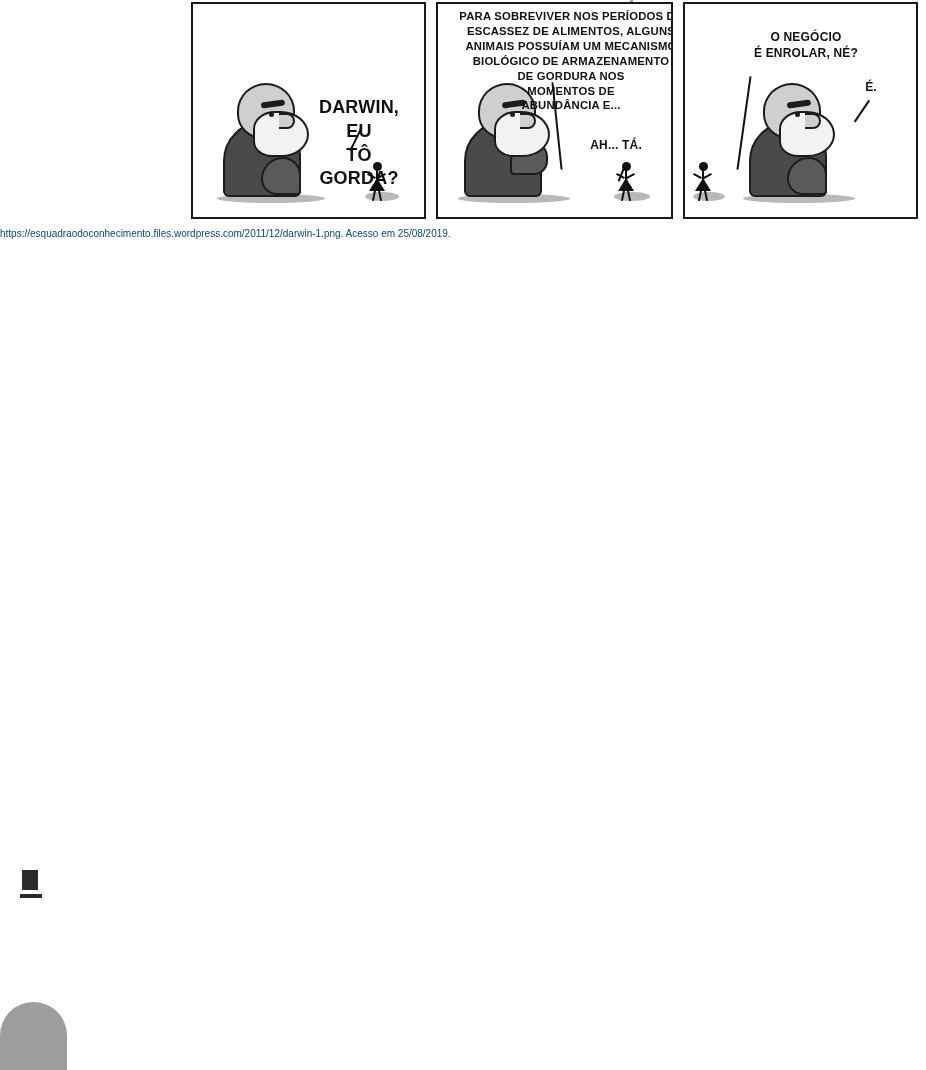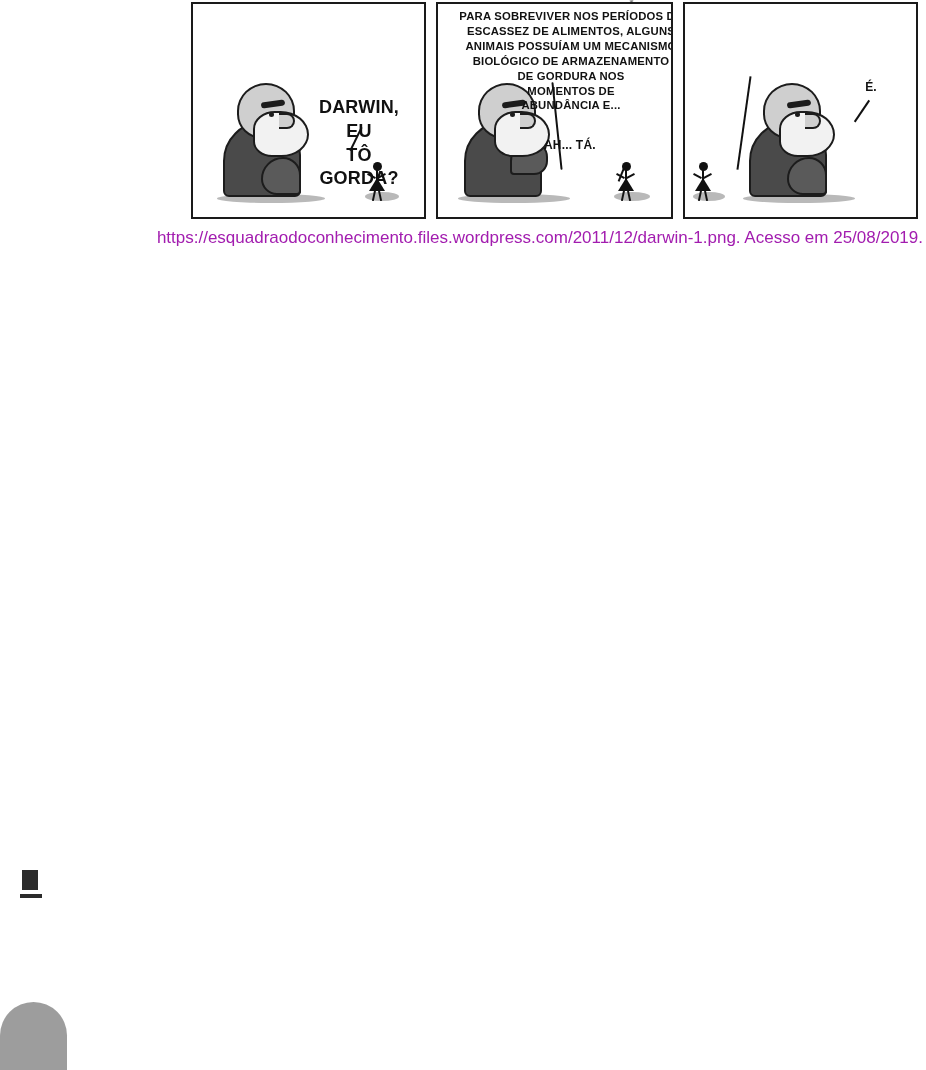--- a/index.html
+++ b/index.html
@@ -193,24 +193,24 @@
     font-size: 18px;
   }
   .sp-2 {
     left: 20px;
     top: 5px;
     width: 226px;
     text-align: center;
     font-size: 11.3px;
   }
   .sp-3 {
-    left: 106px;
+    left: 124px;
     top: 134px;
     width: 80px;
-    text-align: left;
+    text-align: right;
     font-size: 12px;
   }
   .sp-4 {
     left: 46px;
     top: 26px;
     width: 150px;
     text-align: center;
     font-size: 12px;
   }
   .sp-5 {
@@ -241,23 +241,22 @@
     white-space: nowrap;
     font-family: "Liberation Sans", sans-serif;
   }
 
   
   .caption {
     position: absolute;
     left: 0;
     top: 228px;
     width: 923px;
-    text-align: right;
-    font-size: 17px;
-    color: #a21caf;
+    font-size: 10px;
+    color: #0c4a6e;
     font-family: "Liberation Sans", sans-serif;
   }
 
   
   .mark-square {
     position: absolute;
     left: 22px;
     top: 870px;
     width: 16px;
     height: 20px;
@@ -379,20 +378,22 @@
       <div class="s-arm-l"></div>
       <div class="s-arm-r"></div>
       <div class="s-skirt"></div>
       <div class="s-leg-l"></div>
       <div class="s-leg-r"></div>
     </div>
 
     <div class="tail" style="left:58px; top:72px; width:1.6px; height:94px; transform:rotate(8deg); background:#111;"></div>
     <div class="tail tail-5" style="left:176px; top:94px; height:26px; transform:rotate(34deg);"></div>
 
+    <div class="speech sp-4">O NEGÓCIO
+É ENROLAR, NÉ?</div>
     <div class="speech sp-5">É.</div>
   </div>
 </div>
 
 <div class="caption">https://esquadraodoconhecimento.files.wordpress.com/2011/12/darwin-1.png. Acesso em 25/08/2019.</div>
 
 <div class="mark-square"></div>
 <div class="mark-bar"></div>
 <div class="corner-blob"></div>
 

